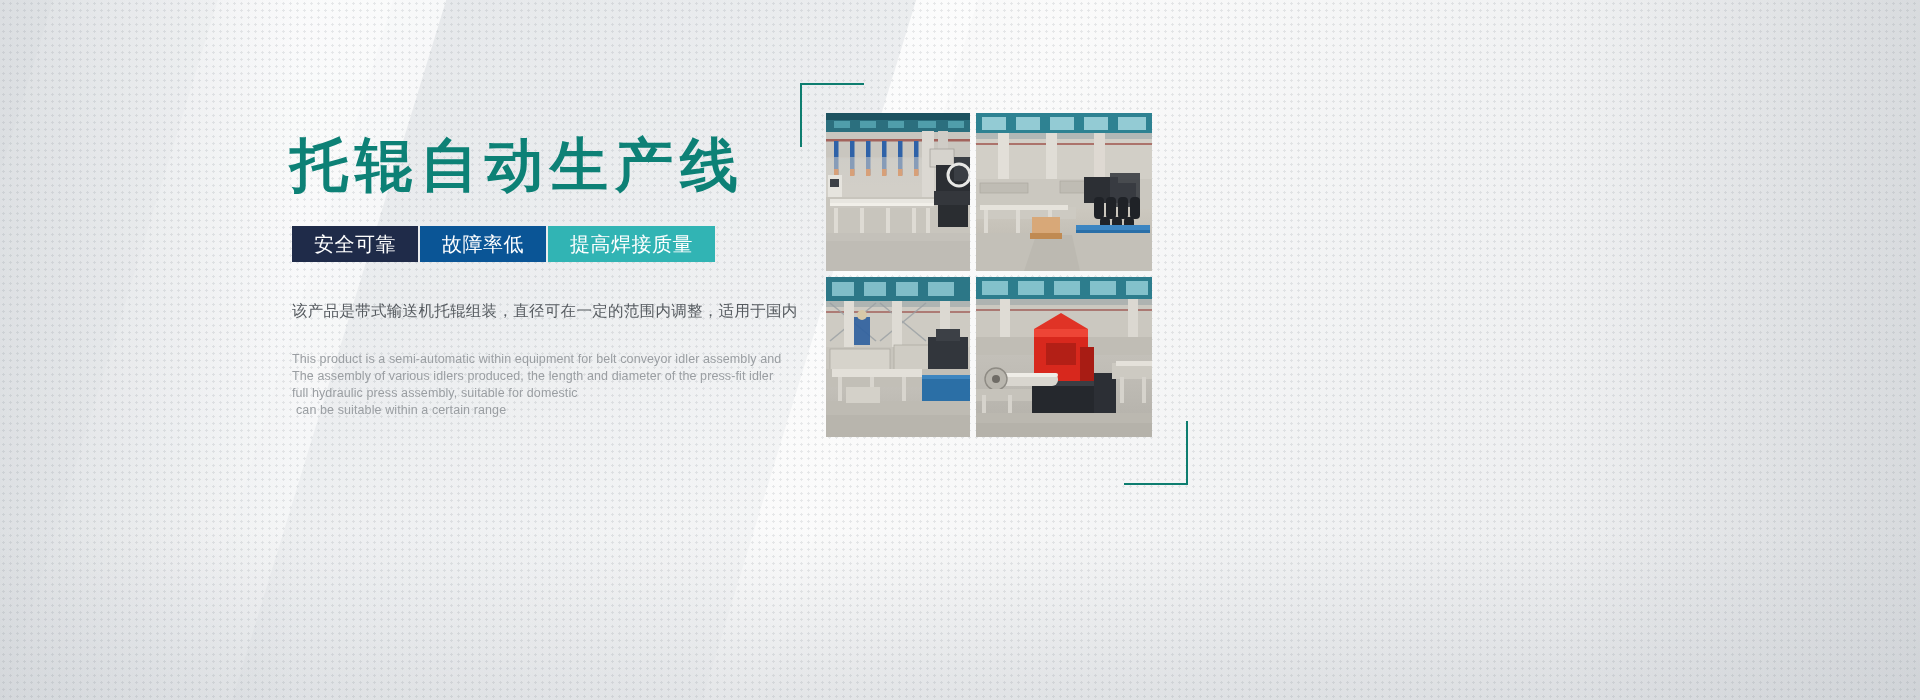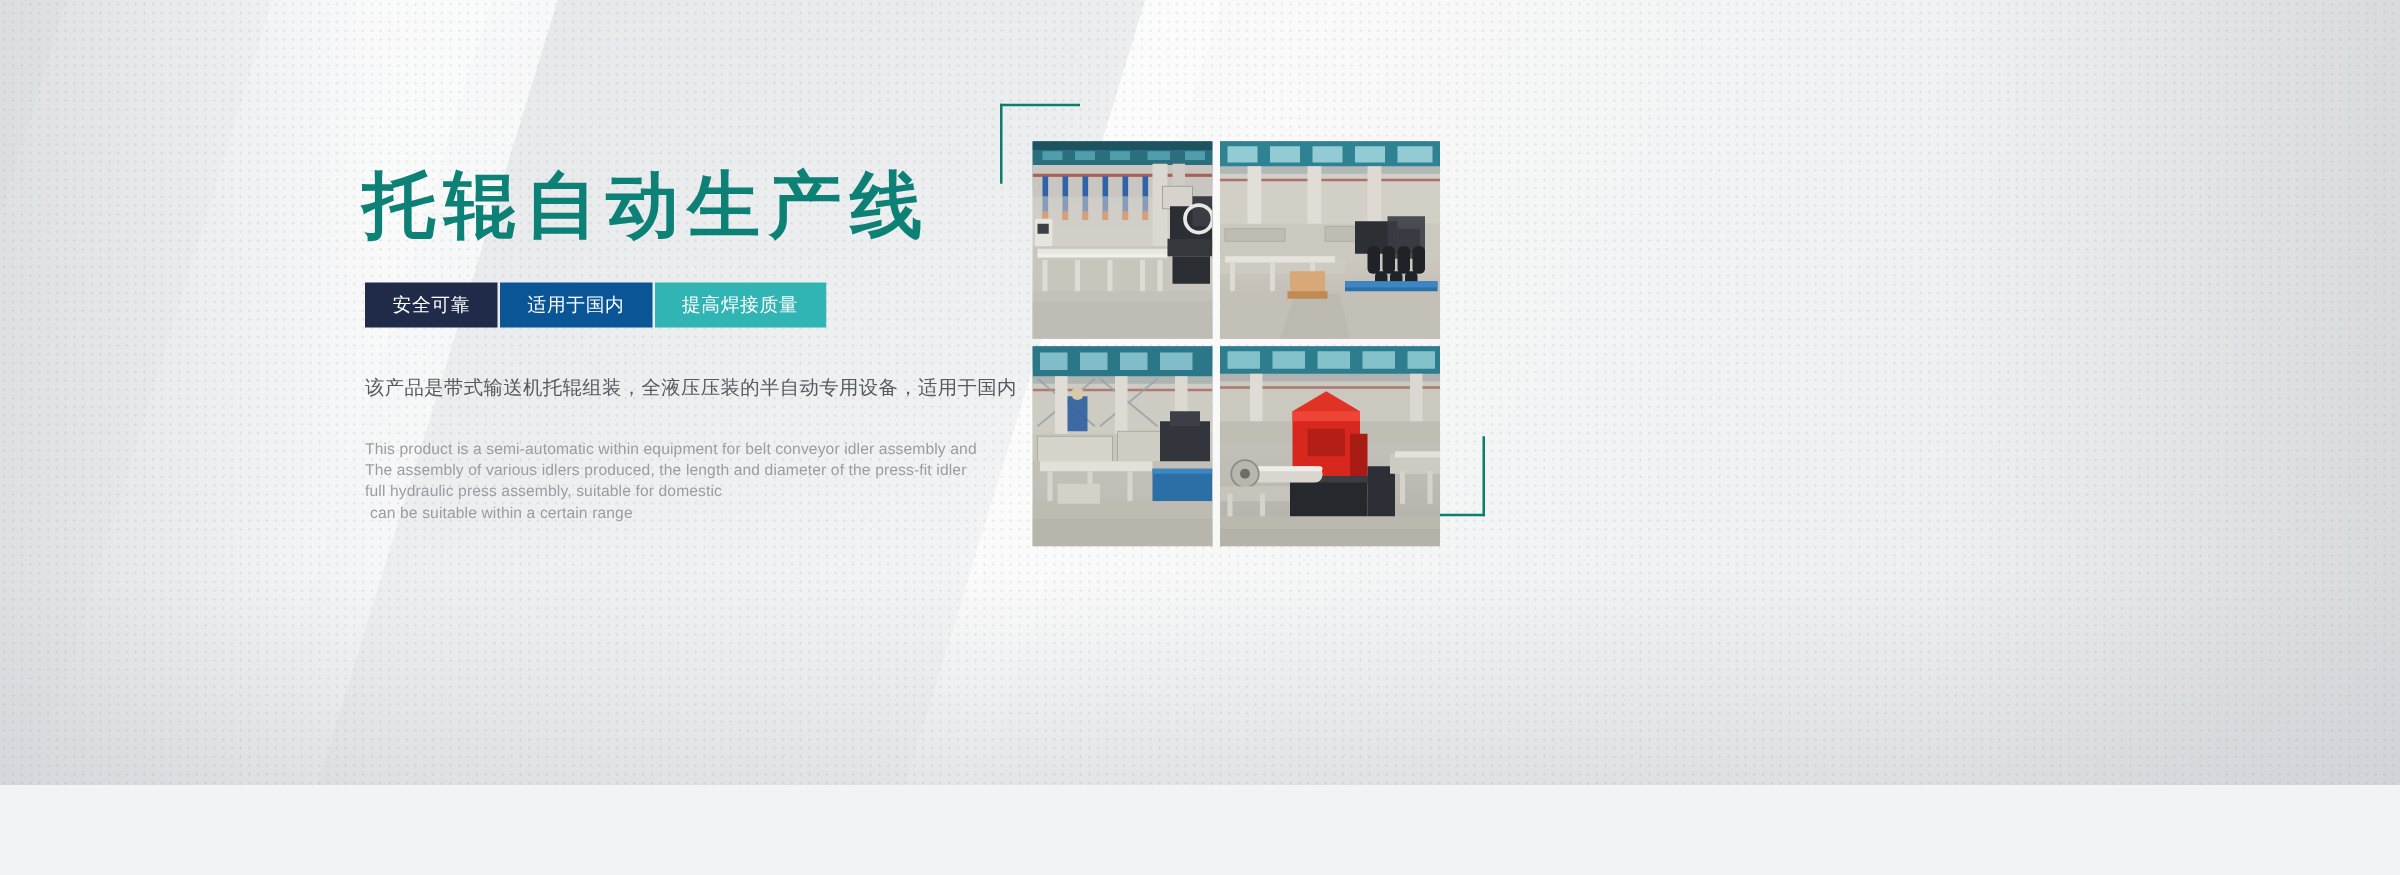--- a/index.html
+++ b/index.html
@@ -2,21 +2,21 @@
 <html><head>
 <meta charset="utf-8">
 <style>
   html,body{margin:0;padding:0;}
   body{
     width:1920px;height:700px;overflow:hidden;
     font-family:"Liberation Sans","DejaVu Sans",sans-serif;
     background:#f2f3f4;
   }
   .banner{
-    position:relative;width:1920px;height:628px;overflow:hidden;
+    position:relative;width:1920px;height:700px;overflow:hidden;
     background:
       linear-gradient(115deg,#eceef0 0%,#f4f5f6 28%,#fafafa 48%,#f1f2f3 68%,#e9eaec 100%);
   }
   
   .dots{
     position:absolute;inset:0;
     background-image:radial-gradient(rgba(120,128,136,.16) 1px, transparent 1.1px);
     background-size:7px 7px;
     pointer-events:none;
   }
@@ -47,21 +47,21 @@
   
   .left{position:absolute;left:290px;top:132px;width:520px;}
   .title{
     font-size:58px;line-height:66px;font-weight:bold;
     color:#0d8176;letter-spacing:7px;white-space:nowrap;
     margin:0 0 28px 0;
   }
   .tags{display:flex;align-items:stretch;height:36px;margin:0 0 34px 2px;}
   .tag{
     display:flex;align-items:center;justify-content:center;
-    color:#ffffff;font-size:15px;letter-spacing:.5px;
+    color:#ffffff;font-size:20px;letter-spacing:.5px;
     padding:0 22px;white-space:nowrap;box-sizing:border-box;
   }
   .tag.t0{background:#1f2b49;}
   .tag.t1{background:#0a5596;margin-left:2px;}
   .tag.t2{background:#31b4b4;margin-left:2px;}
 
   .cn{
     color:#555a5f;font-size:15.5px;line-height:29px;
     margin:0 0 26px 2px;width:470px;letter-spacing:.3px;
   }
@@ -108,26 +108,26 @@
   <div class="vig-l"></div>
   <div class="vig-r"></div>
   <div class="vig-b"></div>
   <div class="dots"></div>
 
   <div class="left">
     <h1 class="title">托辊自动生产线</h1>
 
     <div class="tags">
       <div class="tag t0">安全可靠</div>
-      <div class="tag t1">适用于国内</div>
+      <div class="tag t1">故障率低</div>
       <div class="tag t2">提高焊接质量</div>
     </div>
 
     <div class="cn">
-      <div>该产品是带式输送机托辊组装，全液压压装的半自动专用设备，适用于国内</div>
+      <div>该产品是带式输送机托辊组装，直径可在一定的范围内调整，适用于国内</div>
     </div>
 
     <div class="en">
       <div>This product is a semi-automatic within equipment for belt conveyor idler assembly and</div>
       <div>The assembly of various idlers produced, the length and diameter of the press-fit idler</div>
       <div>full hydraulic press assembly, suitable for domestic</div>
       <div class="ind">can be suitable within a certain range</div>
     </div>
   </div>
 

